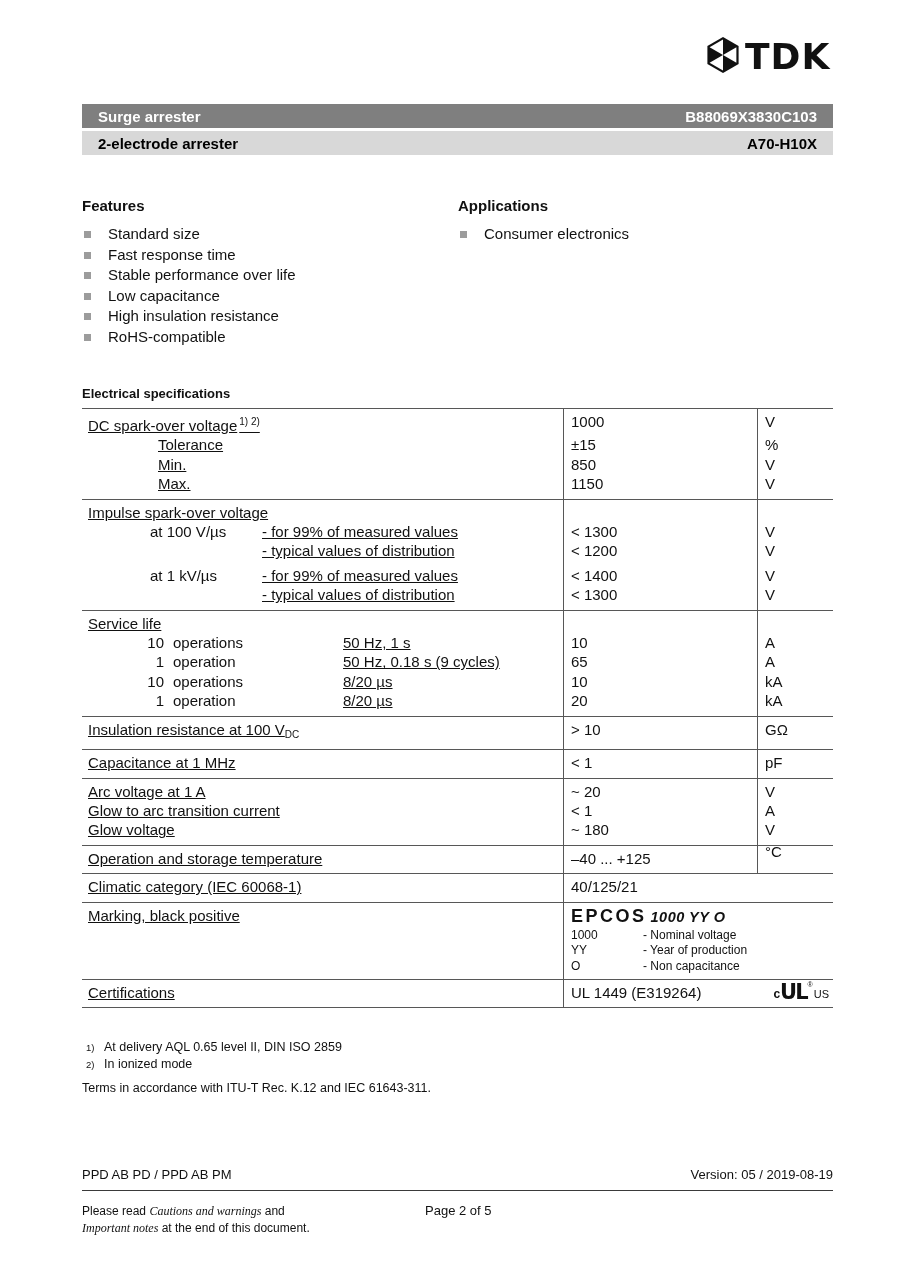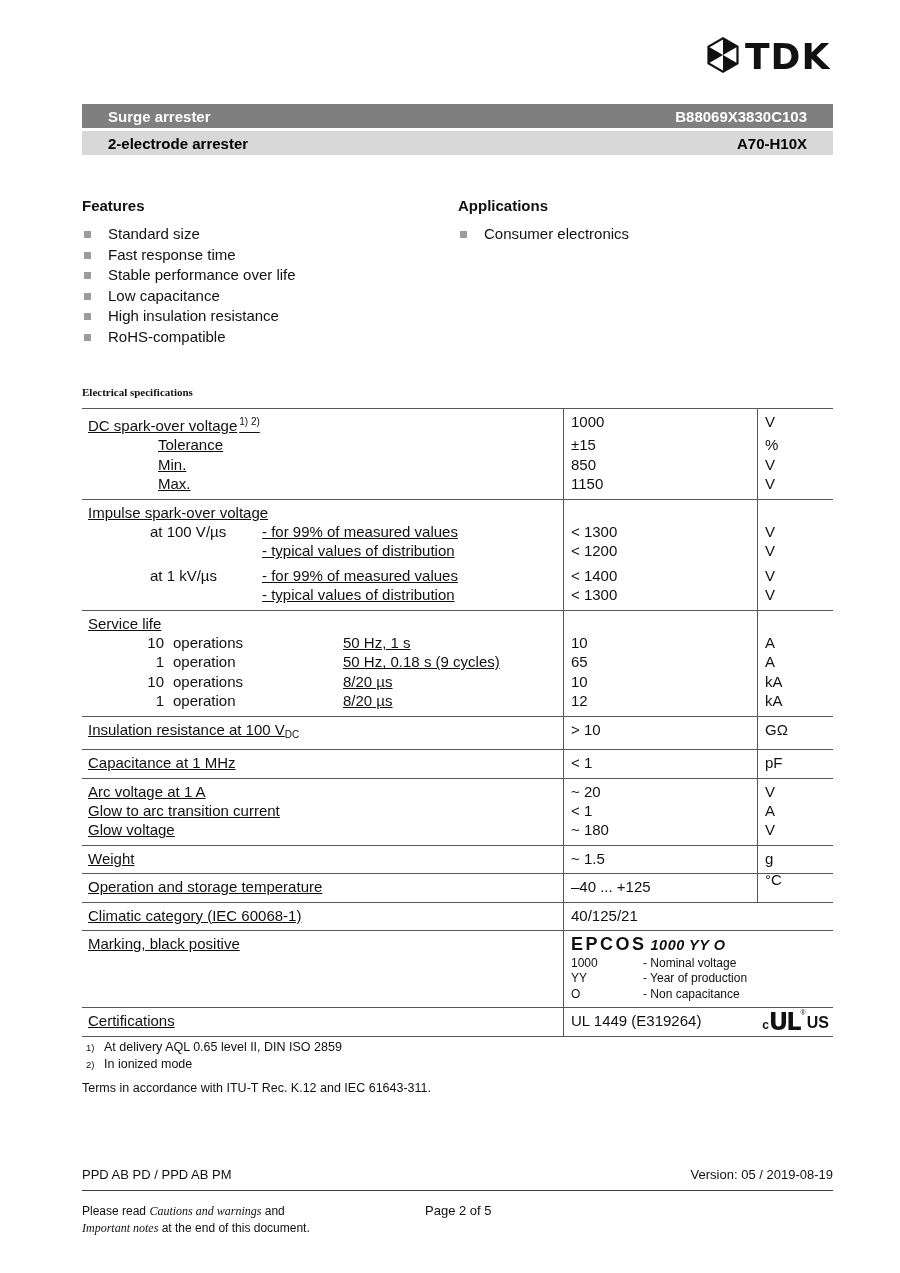--- a/index.html
+++ b/index.html
@@ -6,34 +6,34 @@
   html,body { background:#e8e8e8; }
   .page {
     position:relative; width:900px; height:1273px; background:#ffffff;
     font-family:"Liberation Sans", sans-serif; color:#111; overflow:hidden;
   }
   
   .logo { position:absolute; top:36px; right:66px; width:130px; height:40px; }
   .logo svg text { font-family:"DejaVu Sans","Liberation Sans",sans-serif; font-weight:bold; }
   
   .bar { position:absolute; left:82px; width:751px; height:24px; display:flex;
-         justify-content:space-between; align-items:center; padding:0 26px;
+         justify-content:space-between; align-items:center; padding:0 16px;
          font-size:15px; font-weight:bold; }
   .bar1 { top:104px; background:#7f7f7f; color:#ffffff; }
   .bar2 { top:131px; background:#d8d8d8; color:#000000; }
   
   .col { position:absolute; top:197px; font-size:15px; }
   .col .h { font-weight:bold; margin-bottom:10px; }
   .col .li { display:flex; line-height:20.6px; }
   .bullet { width:7px; height:7px; background:#9c9c9c; margin:7px 0 0 2px; flex:none; }
   .col .li span.t { margin-left:17px; }
   #features { left:82px; }
   #apps { left:458px; }
   
-  #spec-title { position:absolute; left:82px; top:386px; font-size:11px; font-weight:bold;font-family:Liberation Serif, serif; }
+  #spec-title { position:absolute; left:82px; top:386px; font-size:13px; font-weight:bold; }
   #table { position:absolute; left:82px; top:408px; width:751px; font-size:15px;
            border-bottom:1px solid #575757; }
   #table, #tsec1 { position:relative; }
   .vline { position:absolute; width:1px; background:#575757; z-index:2; }
   #div1 { left:481px; top:0; bottom:0; }
   #div2 { left:675px; top:0; bottom:0; }
   .trow { border-top:1px solid #575757; padding:3px 0 5px; position:relative; }
   .line { display:flex; line-height:19.4px; }
   .line .l { width:481px; padding-left:6px;text-decoration:underline; }
   .line .v { width:194px; padding-left:8px; }
@@ -49,24 +49,24 @@
   
   .mcell { flex:1; padding-left:8px; }
   .mhead { line-height:21px; white-space:nowrap; }
   .epcos { font-weight:bold; font-size:18px; letter-spacing:2.5px; }
   .mcode { font-weight:bold; font-size:14.5px; margin-left:4px; letter-spacing:0.5px;font-style:italic; }
   .mline { display:flex; font-size:12px; line-height:15.5px; }
   .mkey { width:72px; }
   
   .ulmark { position:absolute; right:4px; top:2px; display:flex; align-items:flex-end; line-height:1; }
   .ul-c  { font-size:12px; font-weight:bold; margin-bottom:3px; }
-  .ul-ul { font-size:24px; font-weight:bold; letter-spacing:-2px;
+  .ul-ul { font-size:21px; font-weight:bold; letter-spacing:-2px;
            font-family:"DejaVu Sans","Liberation Sans",sans-serif; }
   .ul-reg { font-size:7px; align-self:flex-start; margin:-1px 1px 0 1px; }
-  .ul-us { font-size:16px; font-weight:bold; margin-bottom:3px; }
+  .ul-us { font-size:11px; font-weight:normal; margin-bottom:3px; }
   
   #footnotes { position:absolute; left:82px; top:1039px; font-size:12.5px; }
   .fnote { display:flex; line-height:16px; }
   .fsup { width:22px; padding-left:4px; font-size:9.5px; padding-top:1px; }
   #terms { margin-top:7px; line-height:16px; }
   
   #footer-top { position:absolute; left:82px; top:1167px; width:751px; display:flex;
                 justify-content:space-between; font-size:13px; }
   #footer-rule { position:absolute; left:82px; top:1190px; width:751px; height:1px; background:#3a3a3a; }
   #footer-note { position:absolute; left:82px; top:1203px; font-size:12px; line-height:17px; }
@@ -208,21 +208,21 @@
           <span class="v">65</span>
           <span class="u">A</span>
         </div>
         <div class="line">
           <span class="l"><span class="num">10</span><span class="word">operations</span><span>8/20 µs</span></span>
           <span class="v">10</span>
           <span class="u">kA</span>
         </div>
         <div class="line">
           <span class="l"><span class="num">1</span><span class="word">operation</span><span>8/20 µs</span></span>
-          <span class="v">12</span>
+          <span class="v">20</span>
           <span class="u">kA</span>
         </div>
       </div>
 
       <div class="trow">
         <div class="line">
           <span class="l"><span>Insulation resistance at 100 V</span><sub class="subs">DC</sub></span>
           <span class="v">&gt; 10</span>
           <span class="u">GΩ</span>
         </div>
@@ -247,27 +247,20 @@
           <span class="v">&lt; 1</span>
           <span class="u">A</span>
         </div>
         <div class="line">
           <span class="l">Glow voltage</span>
           <span class="v">~ 180</span>
           <span class="u">V</span>
         </div>
       </div>
 
-      <div class="trow">
-        <div class="line">
-          <span class="l">Weight</span>
-          <span class="v">~ 1.5</span>
-          <span class="u">g</span>
-        </div>
-      </div>
 
       <div class="trow">
         <div class="line">
           <span class="l">Operation and storage temperature</span>
           <span class="v">–40 ... +125</span>
           <span class="u"><span class="up">°C</span></span>
         </div>
       </div>
     </div>
 

